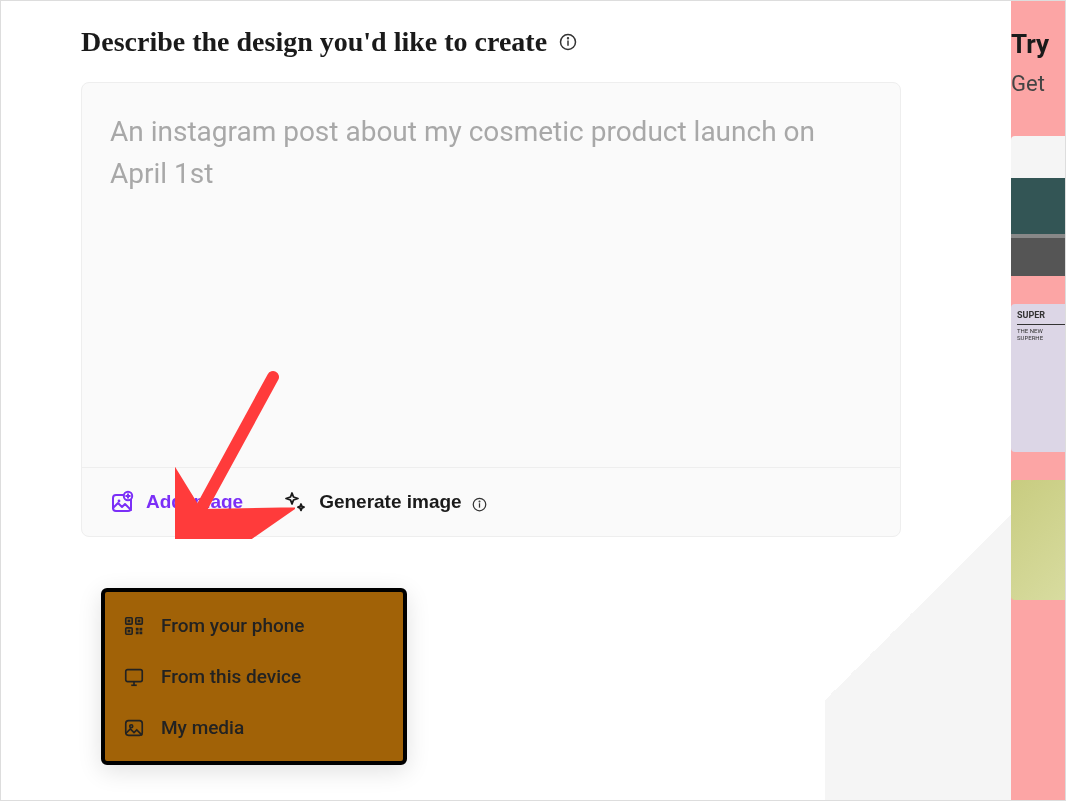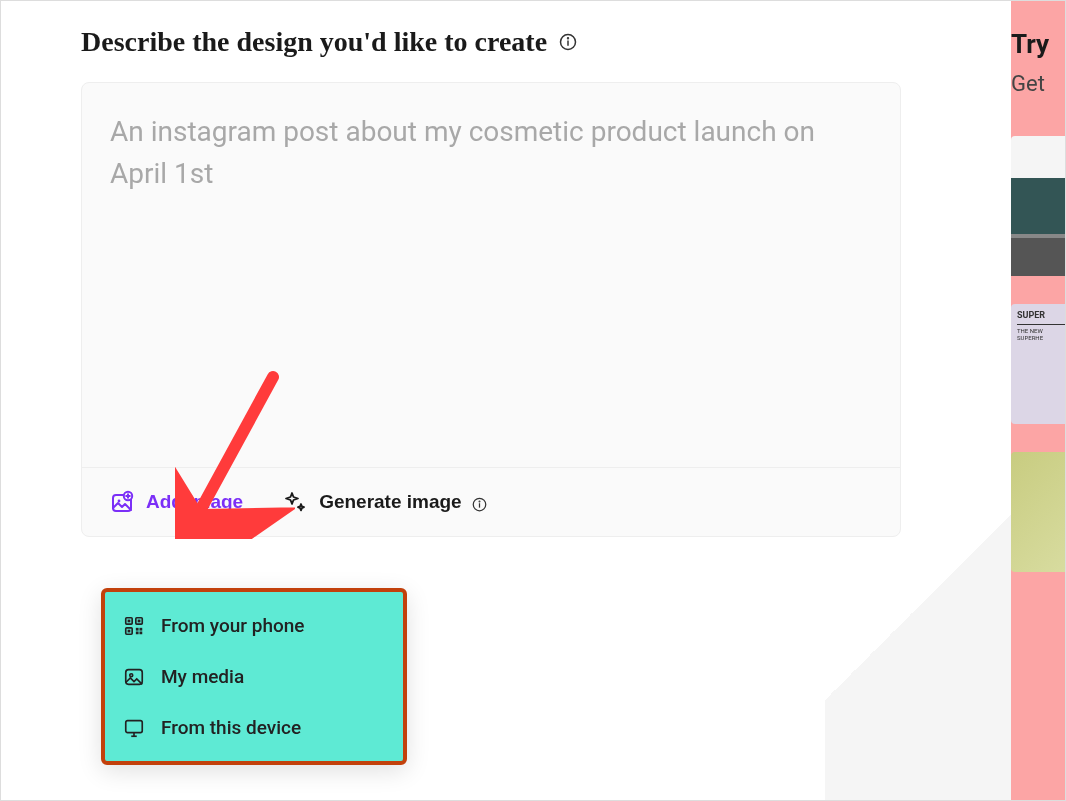--- a/index.html
+++ b/index.html
@@ -100,24 +100,24 @@
       height: 15px;
       color: #333;
       margin-left: -2px;
     }
     
     .dropdown {
       position: absolute;
       left: 100px;
       top: 587px;
       width: 306px;
-      background: #5eead4;
+      background: #a16207;
       border-radius: 6px;
       box-shadow: 0 6px 24px rgba(0,0,0,0.12);
-      border: 4px solid #c2410c;
+      border: 4px solid #000000;
       padding: 8px 0;
       z-index: 10;
     }
     .dropdown-item {
       display: flex;
       align-items: center;
       gap: 16px;
       padding: 14px 18px;
       font-size: 19px;
       color: #222;
@@ -151,21 +151,21 @@
     }
     .side-sub {
       font-size: 22px;
       color: #444;
       margin-top: 12px;
       white-space: nowrap;
     }
     .thumb { width: 56px; border-radius: 4px 0 0 4px; margin-top: 20px; }
     .thumb.t1 { height: 140px; background: linear-gradient(180deg,#f5f5f5 30%,#355 30%,#355 70%,#888 70%); margin-top: 40px; position:relative;}
     .thumb.t1::after{content:"";position:absolute;left:0;bottom:0;width:100%;height:38px;background:#555;}
-    .thumb.t2 { height: 120px; background: #dcd6e6; margin-top: 28px; padding:6px 0 16px 6px; font-size:9px; font-weight:700; color:#333; overflow:hidden;}
+    .thumb.t2 { height: 148px; background: #dcd6e6; margin-top: 28px; padding:6px 0 16px 6px; font-size:9px; font-weight:700; color:#333; overflow:hidden;}
     .thumb.t2 .line{border-top:1px solid #333;margin:4px 0 2px 0;}
     .thumb.t2 .tiny{font-size:6px;font-weight:400;}
     .thumb.t3 { height: 120px; background: linear-gradient(135deg,#c8cc80,#d8dca0); margin-top: 28px; }
     
     .diag-shadow{
       position:absolute;
       right:40px;
       bottom:0;
       width:200px;height:400px;
       background:linear-gradient(135deg,rgba(0,0,0,0) 50%,rgba(0,0,0,0.04) 50%);
@@ -253,36 +253,36 @@
         <rect x="18" y="14" width="3" height="3" fill="currentColor" stroke="none"></rect>
         <rect x="14" y="18" width="3" height="3" fill="currentColor" stroke="none"></rect>
         <rect x="18" y="18" width="3" height="3" fill="currentColor" stroke="none"></rect>
       </svg>
     </span>
     <span>From your phone</span>
   </div>
   <div class="dropdown-item">
     <span class="dd-icon">
       <svg viewBox="0 0 24 24" width="22" height="22" fill="none" stroke="currentColor" stroke-width="1.8">
+        <rect x="3" y="4" width="18" height="13" rx="2"></rect>
+        <line x1="9" y1="21" x2="15" y2="21"></line>
+        <line x1="12" y1="17" x2="12" y2="21"></line>
+      </svg>
+    </span>
+    <span>From this device</span>
+  </div>
+  <div class="dropdown-item">
+    <span class="dd-icon">
+      <svg viewBox="0 0 24 24" width="22" height="22" fill="none" stroke="currentColor" stroke-width="1.8">
         <rect x="3" y="4" width="18" height="16" rx="3"></rect>
         <circle cx="9" cy="10" r="1.6"></circle>
         <path d="M3 18l5-5 4 4 3-3 6 6"></path>
       </svg>
     </span>
     <span>My media</span>
-  </div>
-  <div class="dropdown-item">
-    <span class="dd-icon">
-      <svg viewBox="0 0 24 24" width="22" height="22" fill="none" stroke="currentColor" stroke-width="1.8">
-        <rect x="3" y="4" width="18" height="13" rx="2"></rect>
-        <line x1="9" y1="21" x2="15" y2="21"></line>
-        <line x1="12" y1="17" x2="12" y2="21"></line>
-      </svg>
-    </span>
-    <span>From this device</span>
   </div>
 </div>
 
 <div class="side-partial">
   <div class="side-label">Try</div>
   <div class="side-sub">Get</div>
   <div class="thumb t1"></div>
   <div class="thumb t2">
     <span>SUPER</span>
     <div class="line"></div>

